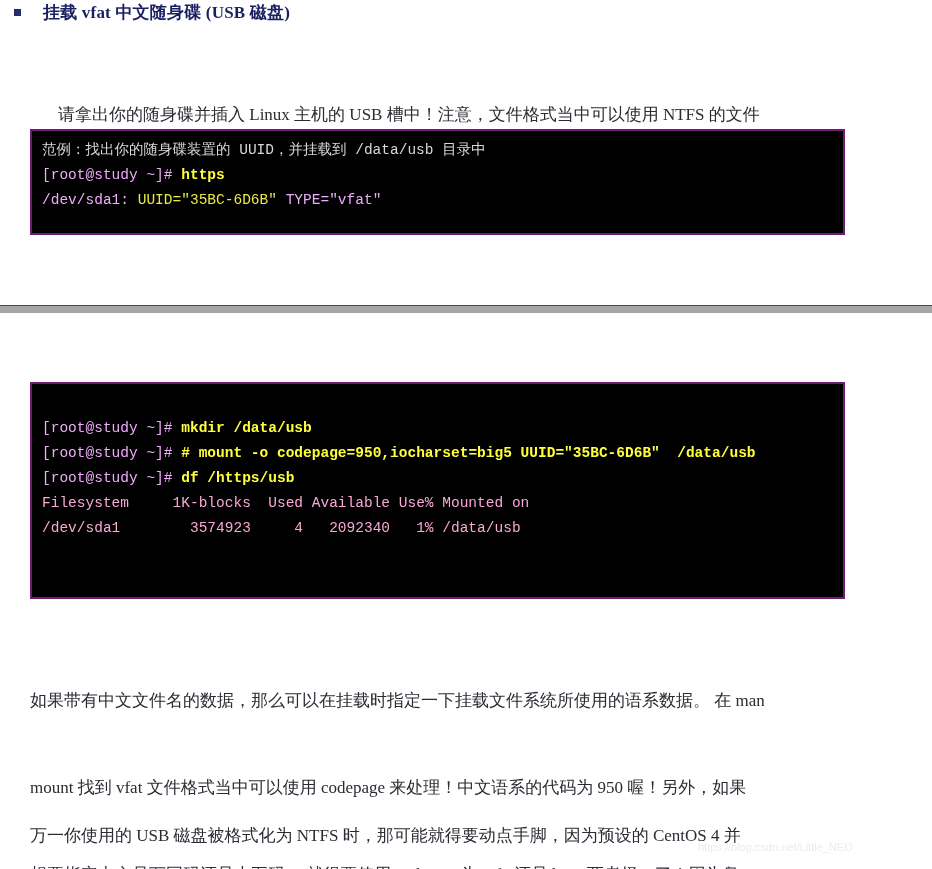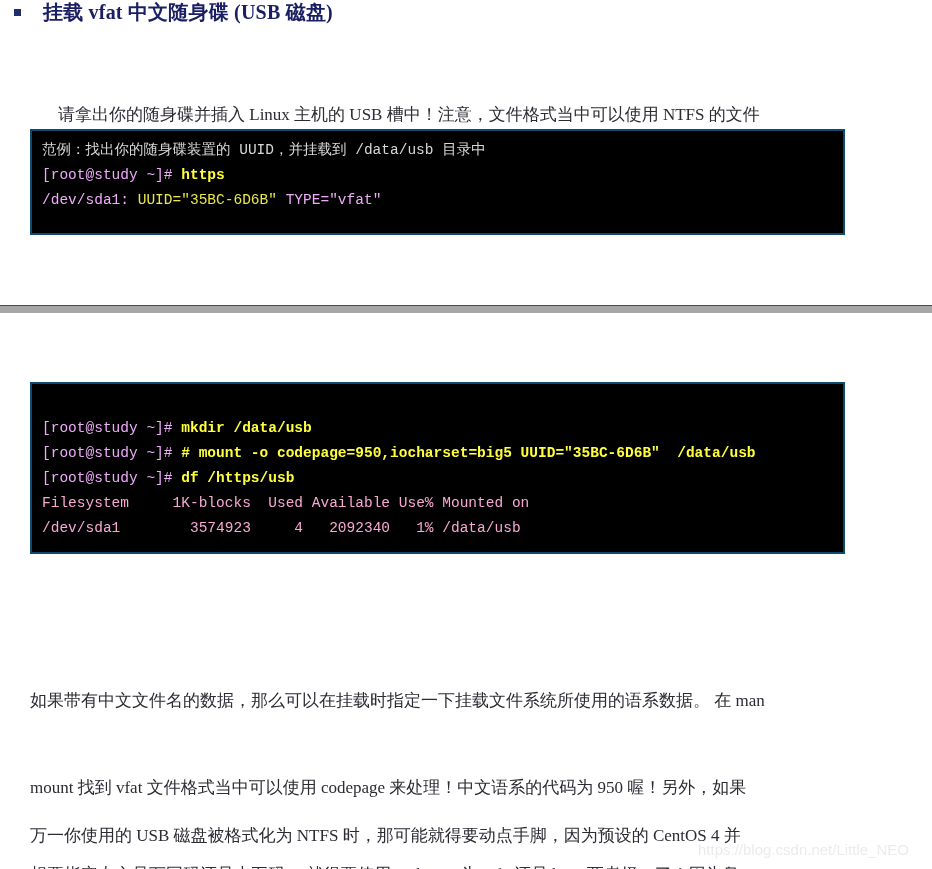--- a/index.html
+++ b/index.html
@@ -27,42 +27,42 @@
   }
   .bullet {
     width: 7px;
     height: 7px;
     background: #1f2f6e;
     margin-left: 14px;
     margin-right: 22px;
     flex: 0 0 auto;
   }
   .heading-text {
-    font-size: 20px;
+    font-size: 17px;
     font-weight: bold;
     color: #1a1f63;
     letter-spacing: 0.2px;
     white-space: pre;
   }
 
   
   .para {
     position: absolute;
     color: #2b2b33;
     font-size: 17px;
     line-height: 29px;
     white-space: pre;
   }
   .para .ln { display: block; }
 
   
   .term {
     position: absolute;
     background: #000000;
-    border: 2px solid #0c4a6e;
+    border: 2px solid #701a75;
     box-sizing: border-box;
     font-family: "Liberation Mono", "DejaVu Sans Mono", monospace;
     font-size: 14.5px;
     line-height: 25px;
     padding: 7px 0 7px 10px;
     overflow: hidden;
   }
   .term .tline {
     display: block;
     white-space: pre;
@@ -83,21 +83,21 @@
     height: 7px;
     background: #a6a6a6;
     border-top: 1px solid #4a4a4a;
     box-sizing: content-box;
   }
 
   
   .watermark {
     position: absolute;
     font-family: "Liberation Sans", "DejaVu Sans", sans-serif;
-    font-size: 15px;
+    font-size: 11px;
     color: #ececec;
     white-space: pre;
   }
 </style>
 </head>
 <body>
 
 <div class="heading-row">
   <span class="bullet"></span>
   <span class="heading-text">挂载 vfat 中文随身碟 (USB 磁盘)</span>
@@ -109,21 +109,21 @@
 </div>
 
 <div class="term" style="left:30px; top:129px; width:815px; height:106px;">
   <span class="tline c-gray">范例：找出你的随身碟装置的 UUID，并挂载到 /data/usb 目录中</span>
   <span class="tline"><span class="c-white">[root@study ~]# </span><span class="c-yellow">https</span></span>
   <span class="tline"><span class="c-white">/dev/sda1: </span><span class="c-yel2">UUID="35BC-6D6B"</span><span class="c-white"> TYPE="vfat"</span></span>
 </div>
 
 <div class="divider" style="top:305px;"></div>
 
-<div class="term" style="left:30px; top:382px; width:815px; height:172px;">
+<div class="term" style="left:30px; top:382px; width:815px; height:217px;">
   <span class="tline blank"> </span>
 
   <span class="tline"><span class="c-white">[root@study ~]# </span><span class="c-yellow">mkdir /data/usb</span></span>
 
 
   <span class="tline"><span class="c-white">[root@study ~]# </span><span class="c-yellow"># mount -o codepage=950,iocharset=big5 UUID="35BC-6D6B"  /data/usb</span></span>
 
   <span class="tline"><span class="c-white">[root@study ~]# </span><span class="c-yellow">df /https/usb</span></span>
 
   <span class="tline c-dim">Filesystem     1K-blocks  Used Available Use% Mounted on</span>

